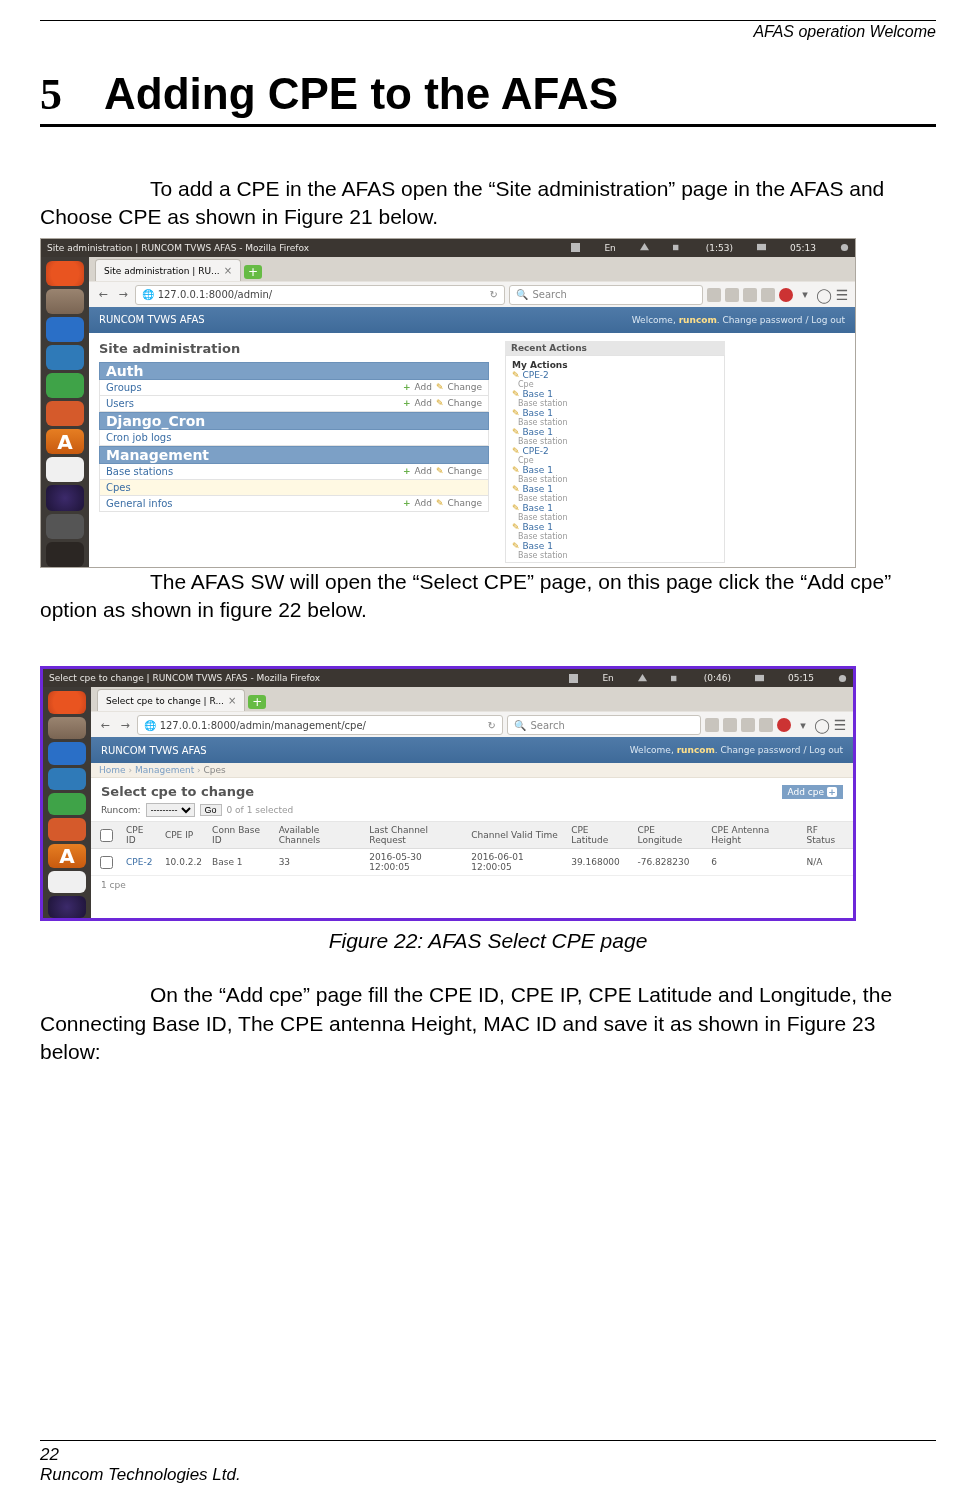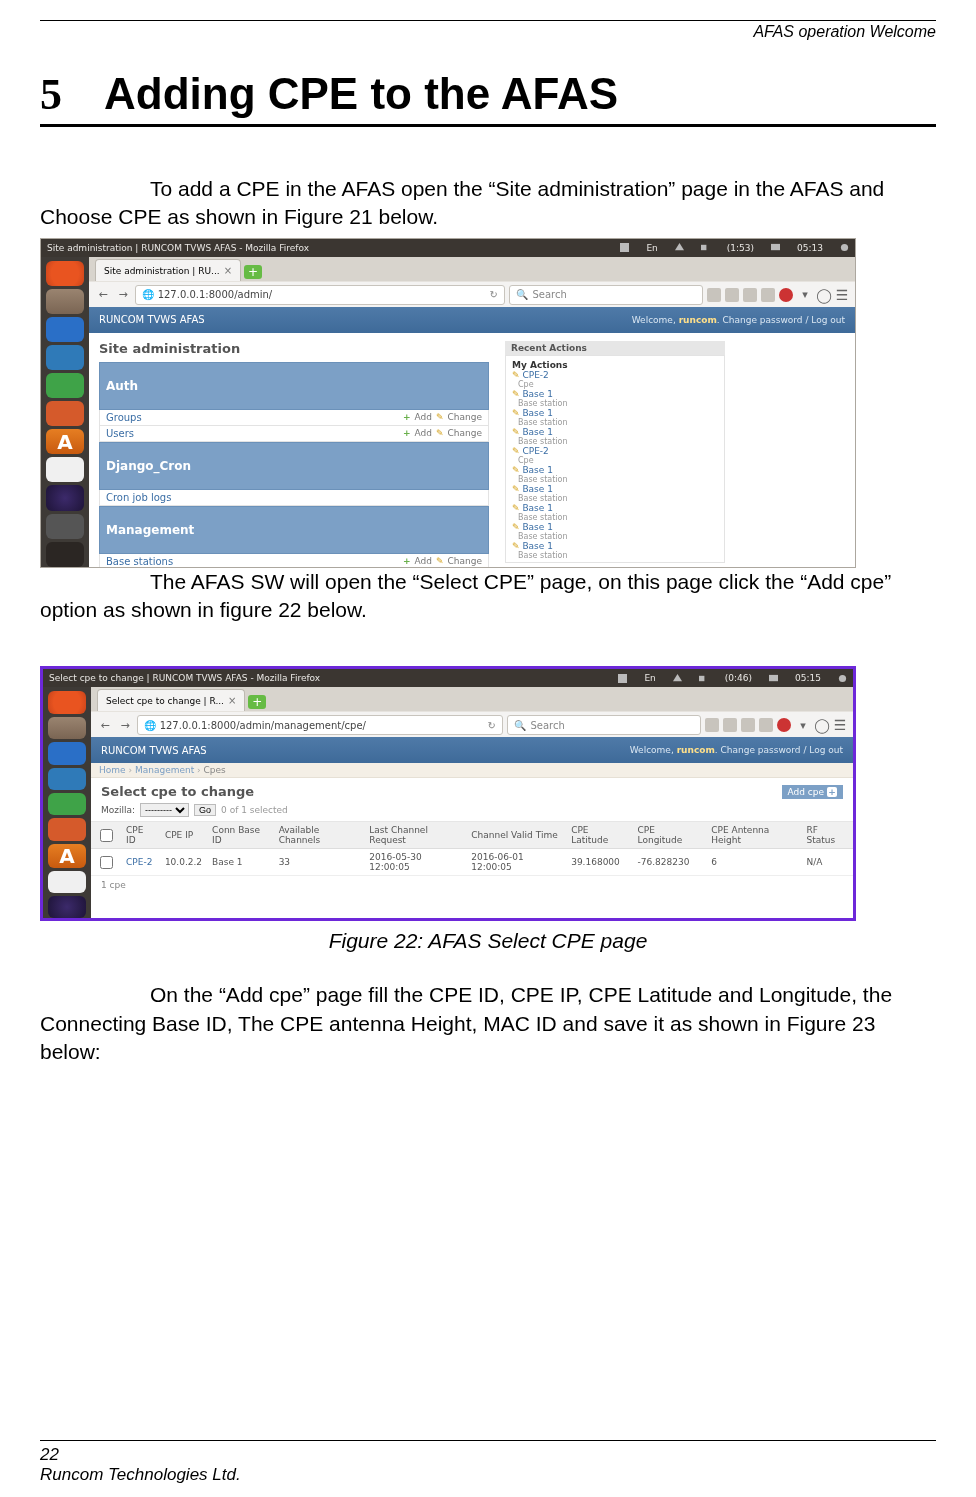--- a/index.html
+++ b/index.html
@@ -88,21 +88,21 @@
     height: 18px;
     background: #3b3631;
     color: #e9e7e4;
     font-size: 9px;
     display: flex;
     align-items: center;
     padding: 0 6px;
     justify-content: space-between;
   }
   .ubuntu-topbar .left { flex: 1; }
-  .ubuntu-topbar .right { display: flex; gap: 17px; align-items: center; }
+  .ubuntu-topbar .right { display: flex; gap: 24px; align-items: center; }
   .ubuntu-icon { width: 9px; height: 9px; }
   .ff-tabs {
     height: 24px;
     background: #d8d4cd;
     display: flex;
     align-items: flex-end;
     padding-left: 54px;
   }
   .ff-tab {
     background: #f4f3f2;
@@ -212,23 +212,23 @@
   .django-wel { font-size: 9px; color:#d9e6f2;}
   .django-wel .u { color:#ffe08a; font-weight:bold;}
   .django-wel a { color:#d9e6f2;}
   .admin-area { display: flex; gap: 16px; padding: 8px 10px; }
   .admin-left { flex: 1; max-width: 390px; }
   .admin-right { width: 220px; }
   .admin-title { font-size: 13px; font-weight: bold; color:#555; margin-bottom: 6px; }
   .app-hdr {
     background: #7ca0c6;
     color: #fff;
-    font-size: 12px;
+    font-size: 14px;
     font-weight: bold;
-    padding: 16px 6px;
+    padding: 0 6px;
     border: 1px solid #6b91b9;
   }
   .model-row {
     display: flex;
     justify-content: space-between;
     align-items: center;
     border: 1px solid #e3e3e3;
     border-top: none;
     font-size: 10px;
     padding: 2px 6px;
@@ -535,21 +535,21 @@
         <span class="cur">Cpes</span>
       </div>
       <div class="sel-hdr-row">
         <span class="sel-title">Select cpe to change</span>
         <span class="addbtn">
           <span>Add cpe</span>
           <span class="plus">+</span>
         </span>
       </div>
       <div class="action-row">
-        <span>Mozilla:</span>
+        <span>Runcom:</span>
         <select><option>---------</option></select>
         <button class="gobtn">Go</button>
         <span style="color:#999;">0 of 1 selected</span>
       </div>
       <table class="tbl">
         <thead>
             <tr>
           <th class="ck"><input type="checkbox" style=""></th>
           <th>CPE ID</th>
           <th>CPE IP</th>

